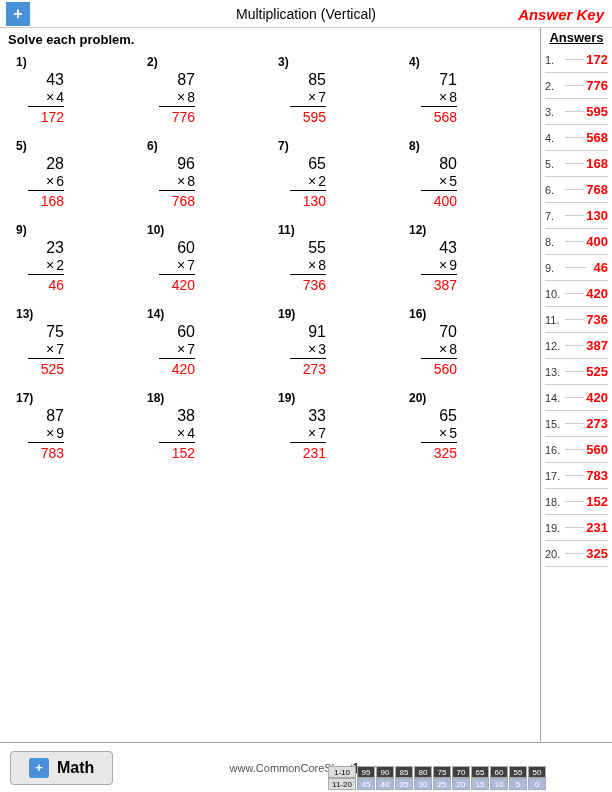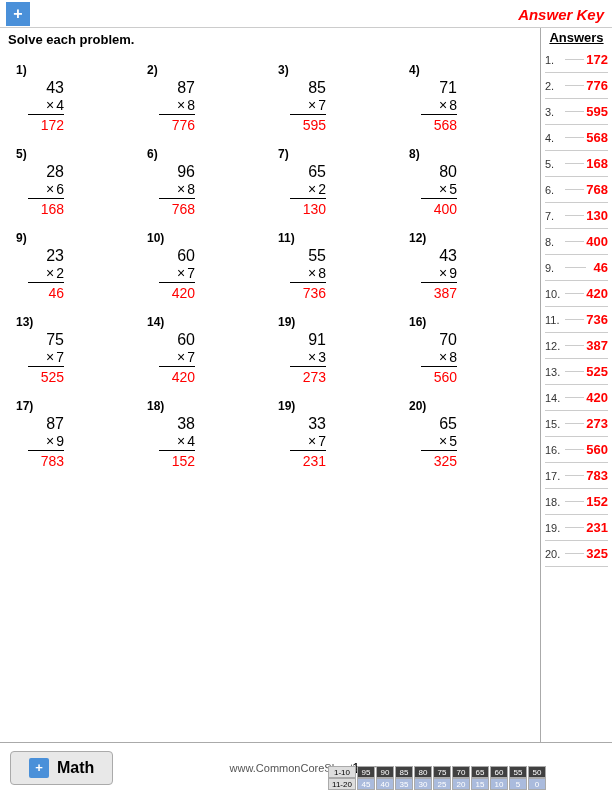--- a/index.html
+++ b/index.html
@@ -59,21 +59,21 @@
 
     
     .problems-area {
       flex: 1;
       padding: 4px 8px;
     }
 
     .solve-label {
       font-weight: bold;
       font-size: 13px;
-      margin-bottom: 12px;
+      margin-bottom: 4px;
     }
 
     .problems-grid {
       display: grid;
       grid-template-columns: repeat(4, 1fr);
       grid-template-rows: repeat(5, auto);
       gap: 4px 0;
     }
 
     .problem {
@@ -246,20 +246,21 @@
     .score-cell.lblue {
       background: #aabbdd;
       color: white;
     }
   </style>
 </head>
 <body>
 
 <div class="header">
   <div class="logo">+</div>
+  <span class="header-title">Multiplication (Vertical)</span>
   <span class="answer-key-label">Answer Key</span>
 </div>
 
 <div class="main-content">
 
   <div class="problems-area">
     <div class="solve-label">Solve each problem.</div>
     <div class="problems-grid" id="problems-grid">
     <div class="problem">
       <div class="problem-number">1)</div>

